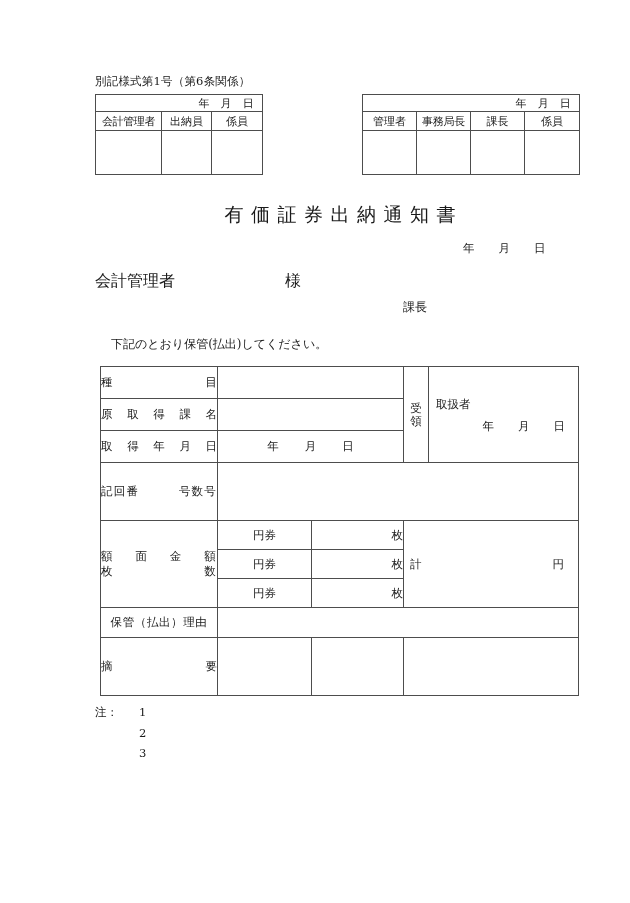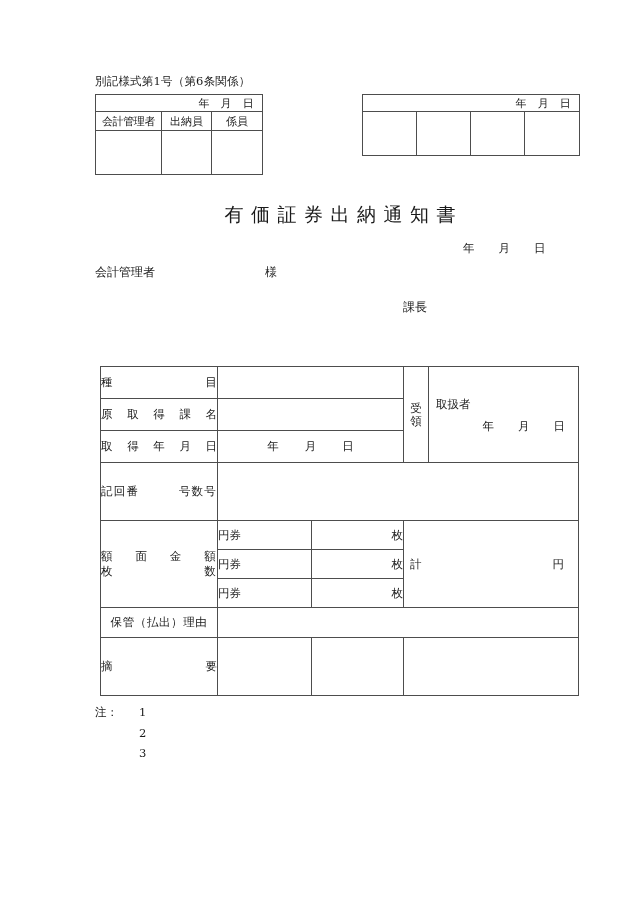--- a/index.html
+++ b/index.html
@@ -81,22 +81,22 @@
     font-size: 11.5px;
     white-space: nowrap;
   }
   .issue-date span { padding-right: 24px; }
   .issue-date span:last-child { padding-right: 0; }
 
   
   .addressee {
     position: absolute;
     left: 70px;
-    top: 264px;
-    font-size: 12px;
+    top: 271px;
+    font-size: 16px;
     white-space: nowrap;
   }
   .addressee .sama { padding-left: 110px; }
 
   .issuer {
     position: absolute;
     left: 378px;
     top: 299px;
     font-size: 12px;
     white-space: nowrap;
@@ -187,21 +187,21 @@
   }
   .acq-date {
     text-align: center;
     font-size: 11.5px;
     white-space: nowrap;
   }
   .acq-date span { padding-right: 26px; }
   .acq-date span:last-child { padding-right: 0; }
 
   td.denom {
-    text-align: left;
+    text-align: center;
     padding-right: 26px;
     height: 29px;
     font-size: 11.5px;
     white-space: nowrap;
   }
   td.sheets {
     text-align: right;
     padding-right: 22px;
     height: 29px;
     font-size: 11.5px;
@@ -289,40 +289,47 @@
         <col style="width:54px">
         <col style="width:55px">
       </colgroup>
     <tbody>
       <tr>
         <td class="datecell" colspan="4">
           <span class="date-inline"><i>年</i><i>月</i><i style="padding-right:0">日</i></span>
         </td>
       </tr>
       <tr>
+        <td class="hd">管理者</td>
+        <td class="hd tight">事務局長</td>
+        <td class="hd">課長</td>
+        <td class="hd">係員</td>
+      </tr>
+      <tr>
         <td class="blank"></td>
         <td class="blank"></td>
         <td class="blank"></td>
         <td class="blank"></td>
       </tr>
     </tbody>
   </table>
 
   <div class="doc-title">有価証券出納通知書</div>
 
   <div class="issue-date">
     <span>年</span><span>月</span><span>日</span>
   </div>
 
   <div class="addressee">
     <span>会計管理者</span><span class="sama">様</span>
   </div>
 
   <div class="issuer">課長</div>
 
+  <div class="lead-text">下記のとおり保管(払出)してください。</div>
 
   <table class="main">
     <colgroup>
       <col style="width:117px">
       <col style="width:94px">
       <col style="width:92px">
       <col style="width:25px">
       <col style="width:150px">
     </colgroup>
     <tbody>

